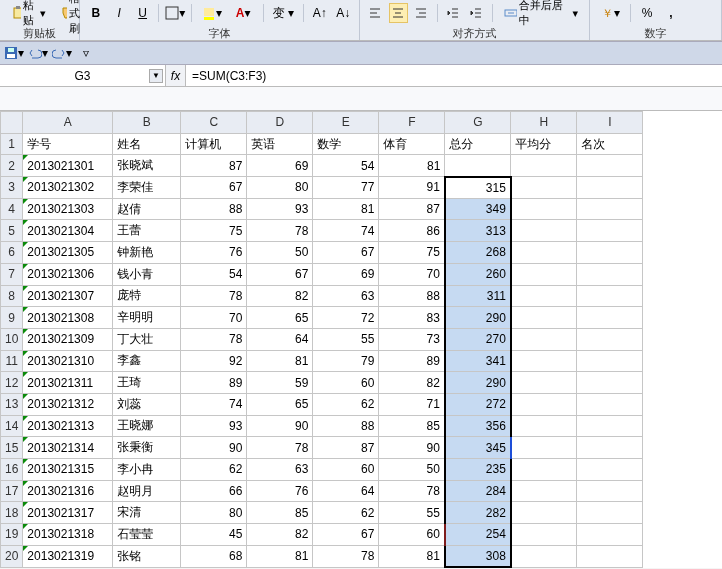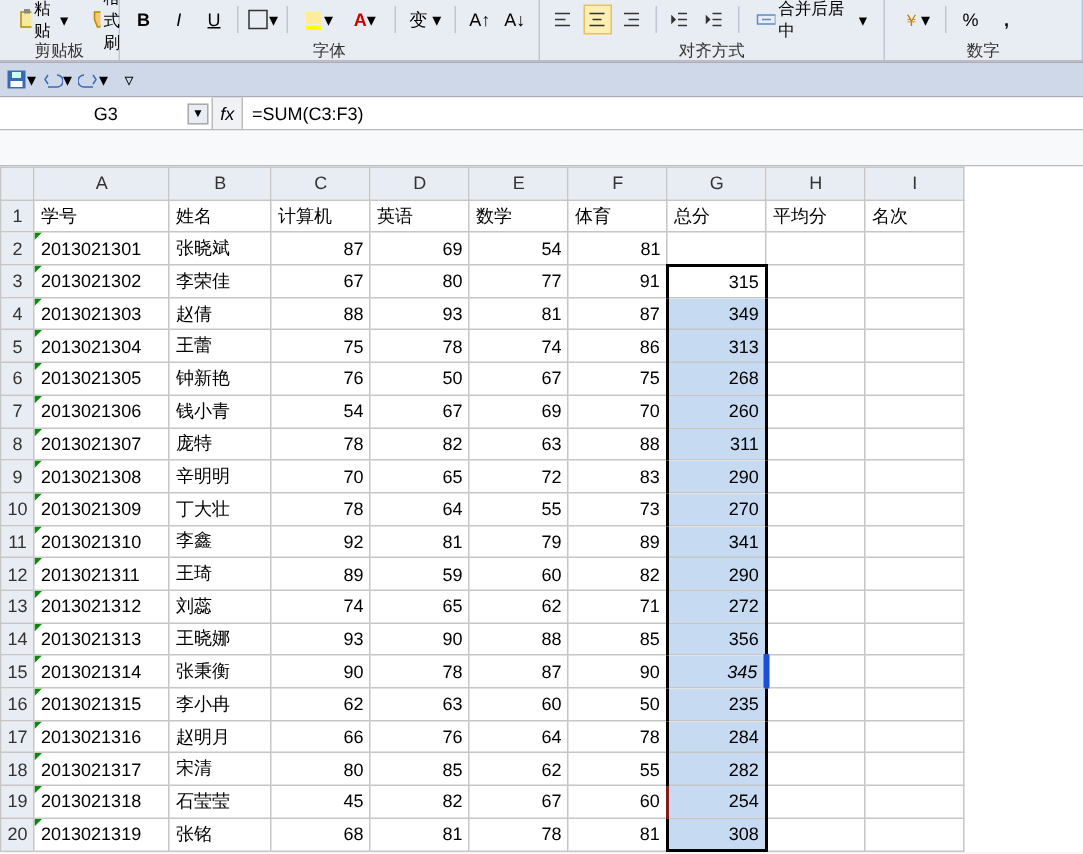--- a/index.html
+++ b/index.html
@@ -9,21 +9,21 @@
   .ribbon-groups { display: flex; height: 40px; }
   .ribbon-group { display: flex; flex-direction: column; border-right: 1px solid #c0c7d4; padding: 2px 6px 0; justify-content: flex-end; }
   .ribbon-group-tools { display: flex; align-items: center; gap: 4px; height: 24px; }
   .ribbon-label { text-align: center; font-size: 11px; color: #333; padding: 2px 0; height: 16px; }
   .icon-btn { display: inline-flex; align-items: center; justify-content: center; width: 20px; height: 20px; background: transparent; border: none; cursor: pointer; }
   .sep { width: 1px; height: 18px; background: #c0c7d4; margin: 0 2px; }
   
   .qat { background: #cfd8e8; height: 24px; display: flex; align-items: center; padding: 0 4px; gap: 4px; border-top: 1px solid #aab; border-bottom: 1px solid #aab; }
   
   .formula-row { display: flex; background: #f0f2f6; height: 22px; border-bottom: 1px solid #bbb; }
-  .name-box { width: 142px; display: flex; align-items: center; justify-content: center; border-right: 1px solid #bbb; background: #fff; position: relative; }
+  .name-box { width: 166px; display: flex; align-items: center; justify-content: center; border-right: 1px solid #bbb; background: #fff; position: relative; }
   .name-box-dd { position: absolute; right: 2px; width: 14px; height: 14px; background: #e8ecf3; border: 1px solid #aaa; font-size: 8px; display: flex; align-items: center; justify-content: center; }
   .fx-box { width: 20px; display: flex; align-items: center; justify-content: center; border-right: 1px solid #bbb; font-style: italic; }
   .formula-input { flex: 1; background: #fff; padding: 0 6px; display: flex; align-items: center; }
   .formula-extra { height: 24px; background: #f8f9fb; border-bottom: 1px solid #bbb; }
   
   .grid-wrap { display: flex; height: calc(569px - 112px); background: #fff; }
   .grid { border-collapse: collapse; table-layout: fixed; }
   .grid th, .grid td { border: 1px solid #c6c6c6; height: 20px; padding: 0 4px; font-weight: normal; overflow: hidden; white-space: nowrap; }
   .grid th { background: #e8ecf3; color: #333; text-align: center; }
   .grid th.corner { width: 22px; }
@@ -359,21 +359,21 @@
           <td></td>
         </tr>
         <tr>
           <th class="rowh">15</th>
           <td class="txt tri">2013021314</td>
           <td class="txt">张秉衡</td>
           <td class="num">90</td>
           <td class="num">78</td>
           <td class="num">87</td>
           <td class="num">90</td>
-          <td class="num sel" style="border-left:2px solid #000;border-right:4px solid #1d4ed8;font-style:italic;">345</td>
+          <td class="num sel" style="border-left:2px solid #000;border-right:2px solid #1d4ed8;">345</td>
           <td></td>
           <td></td>
         </tr>
         <tr>
           <th class="rowh">16</th>
           <td class="txt tri">2013021315</td>
           <td class="txt">李小冉</td>
           <td class="num">62</td>
           <td class="num">63</td>
           <td class="num">60</td>

